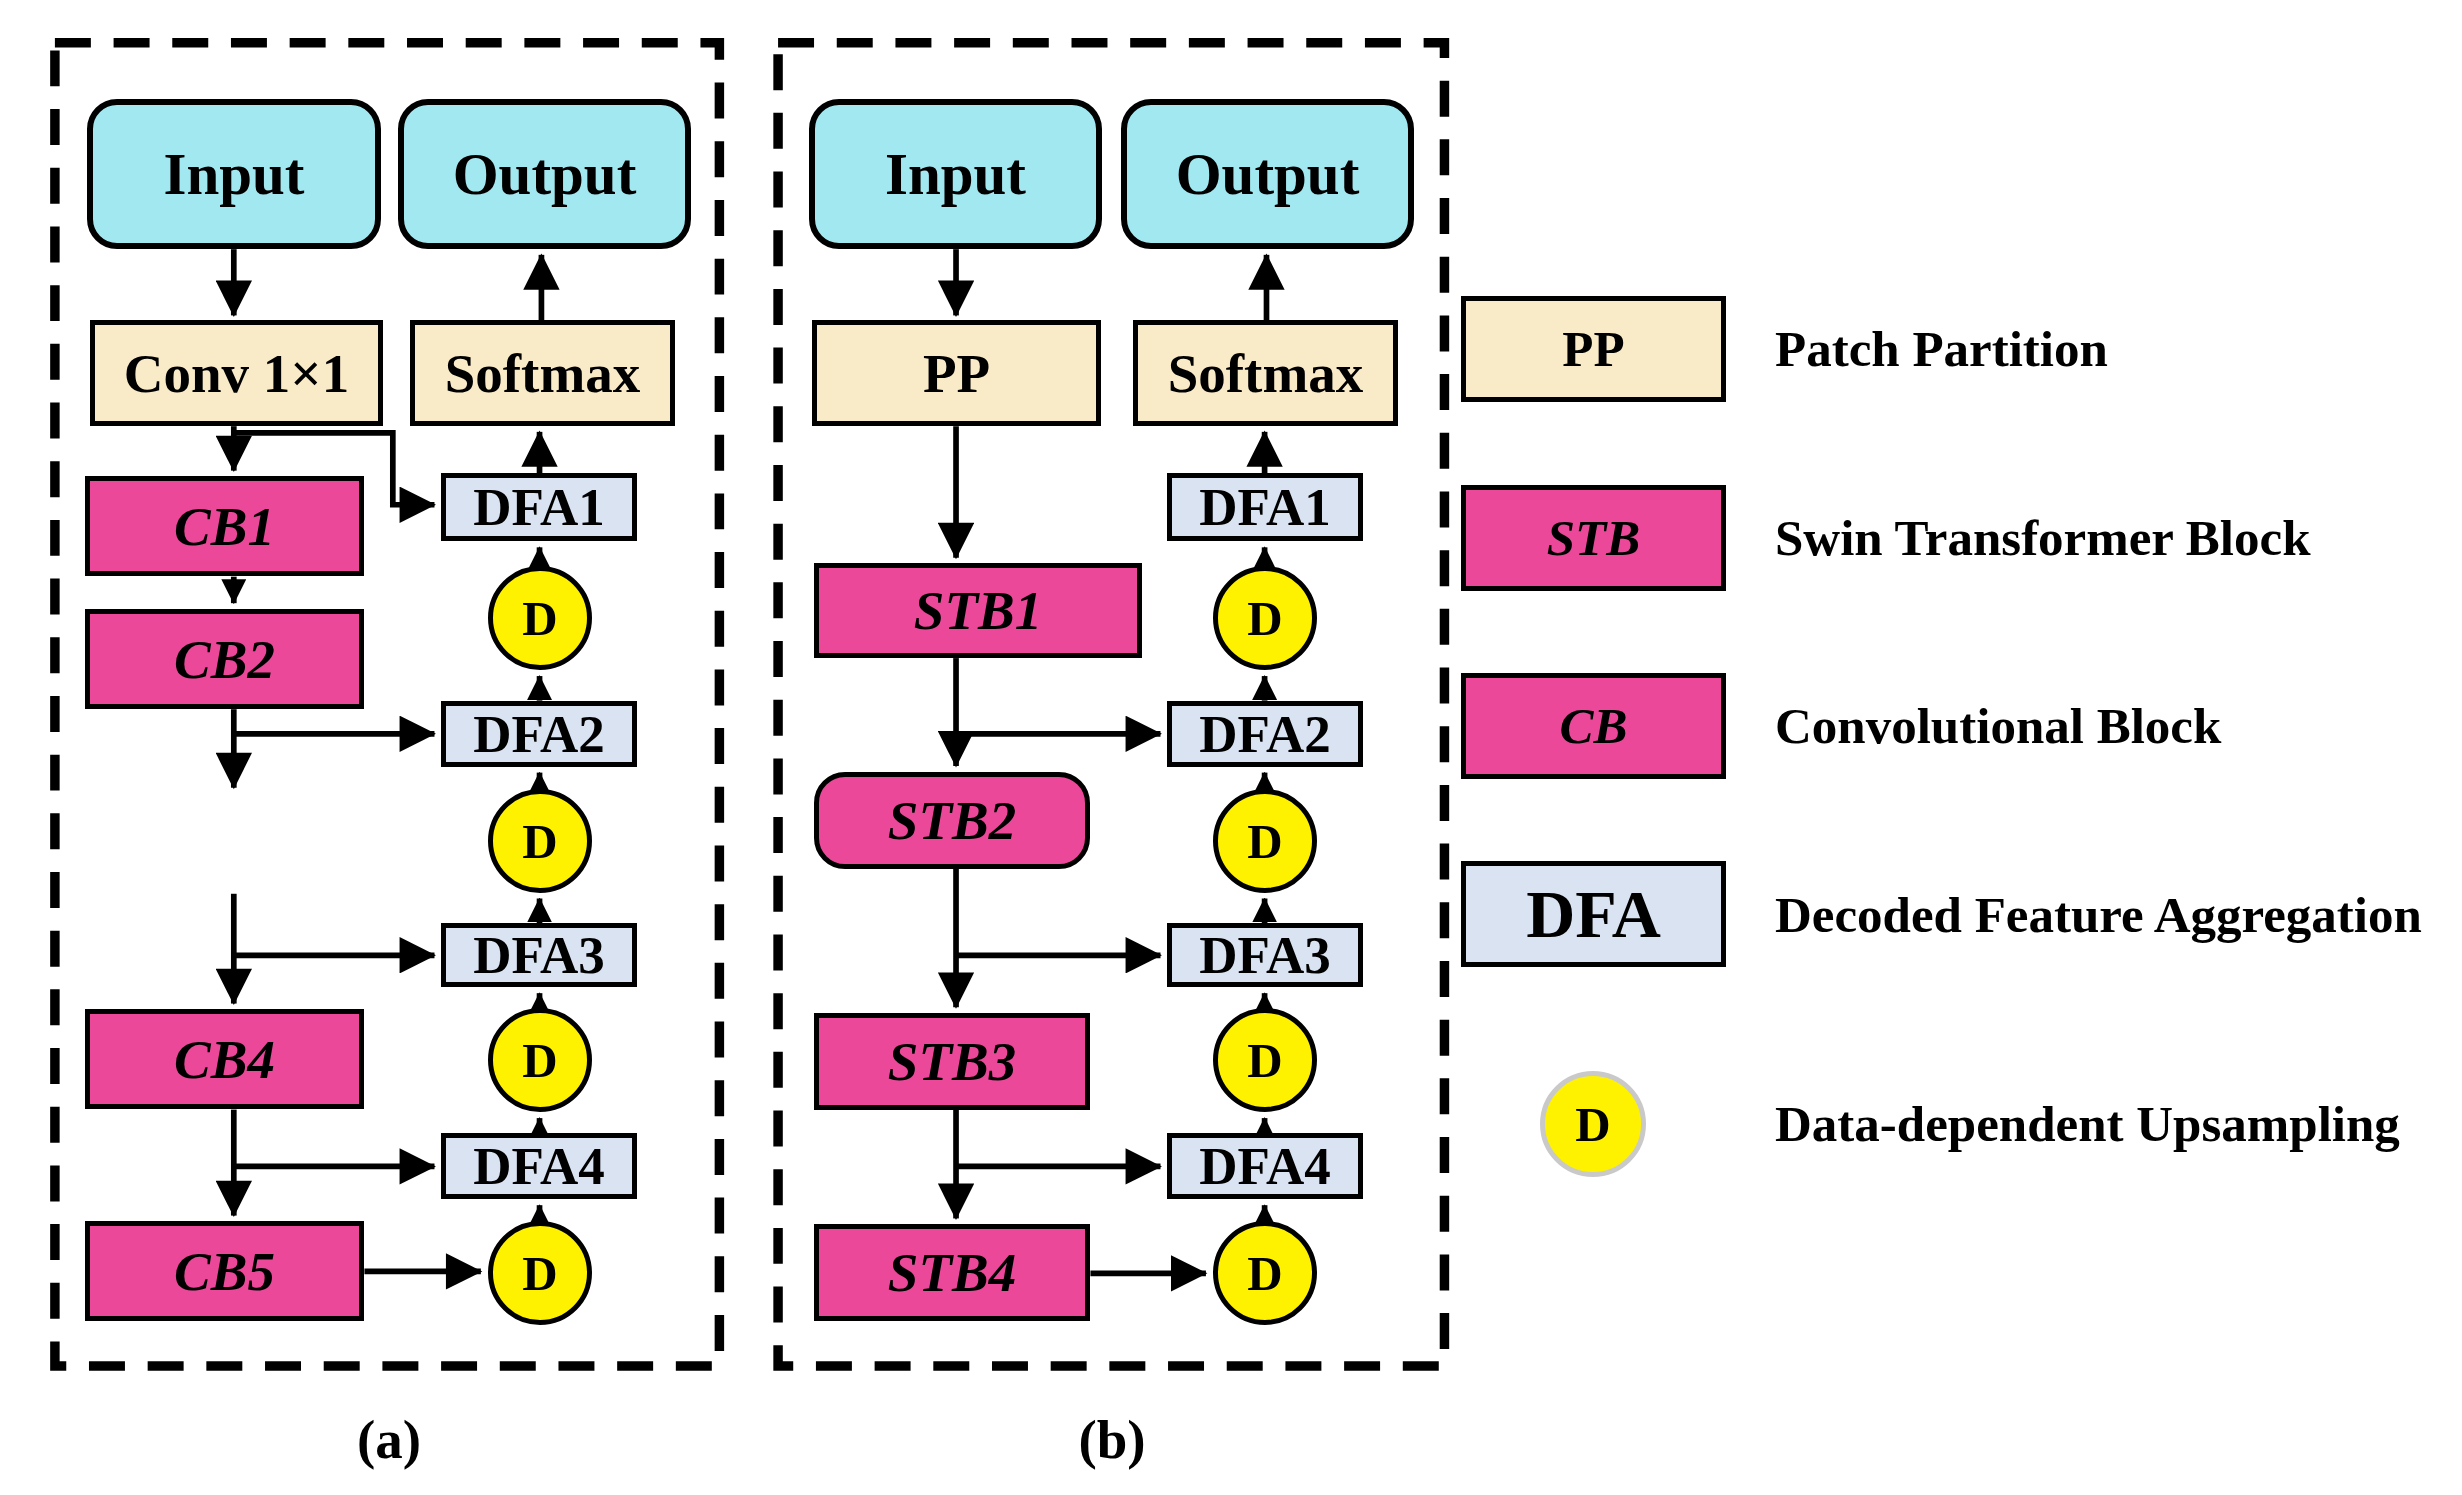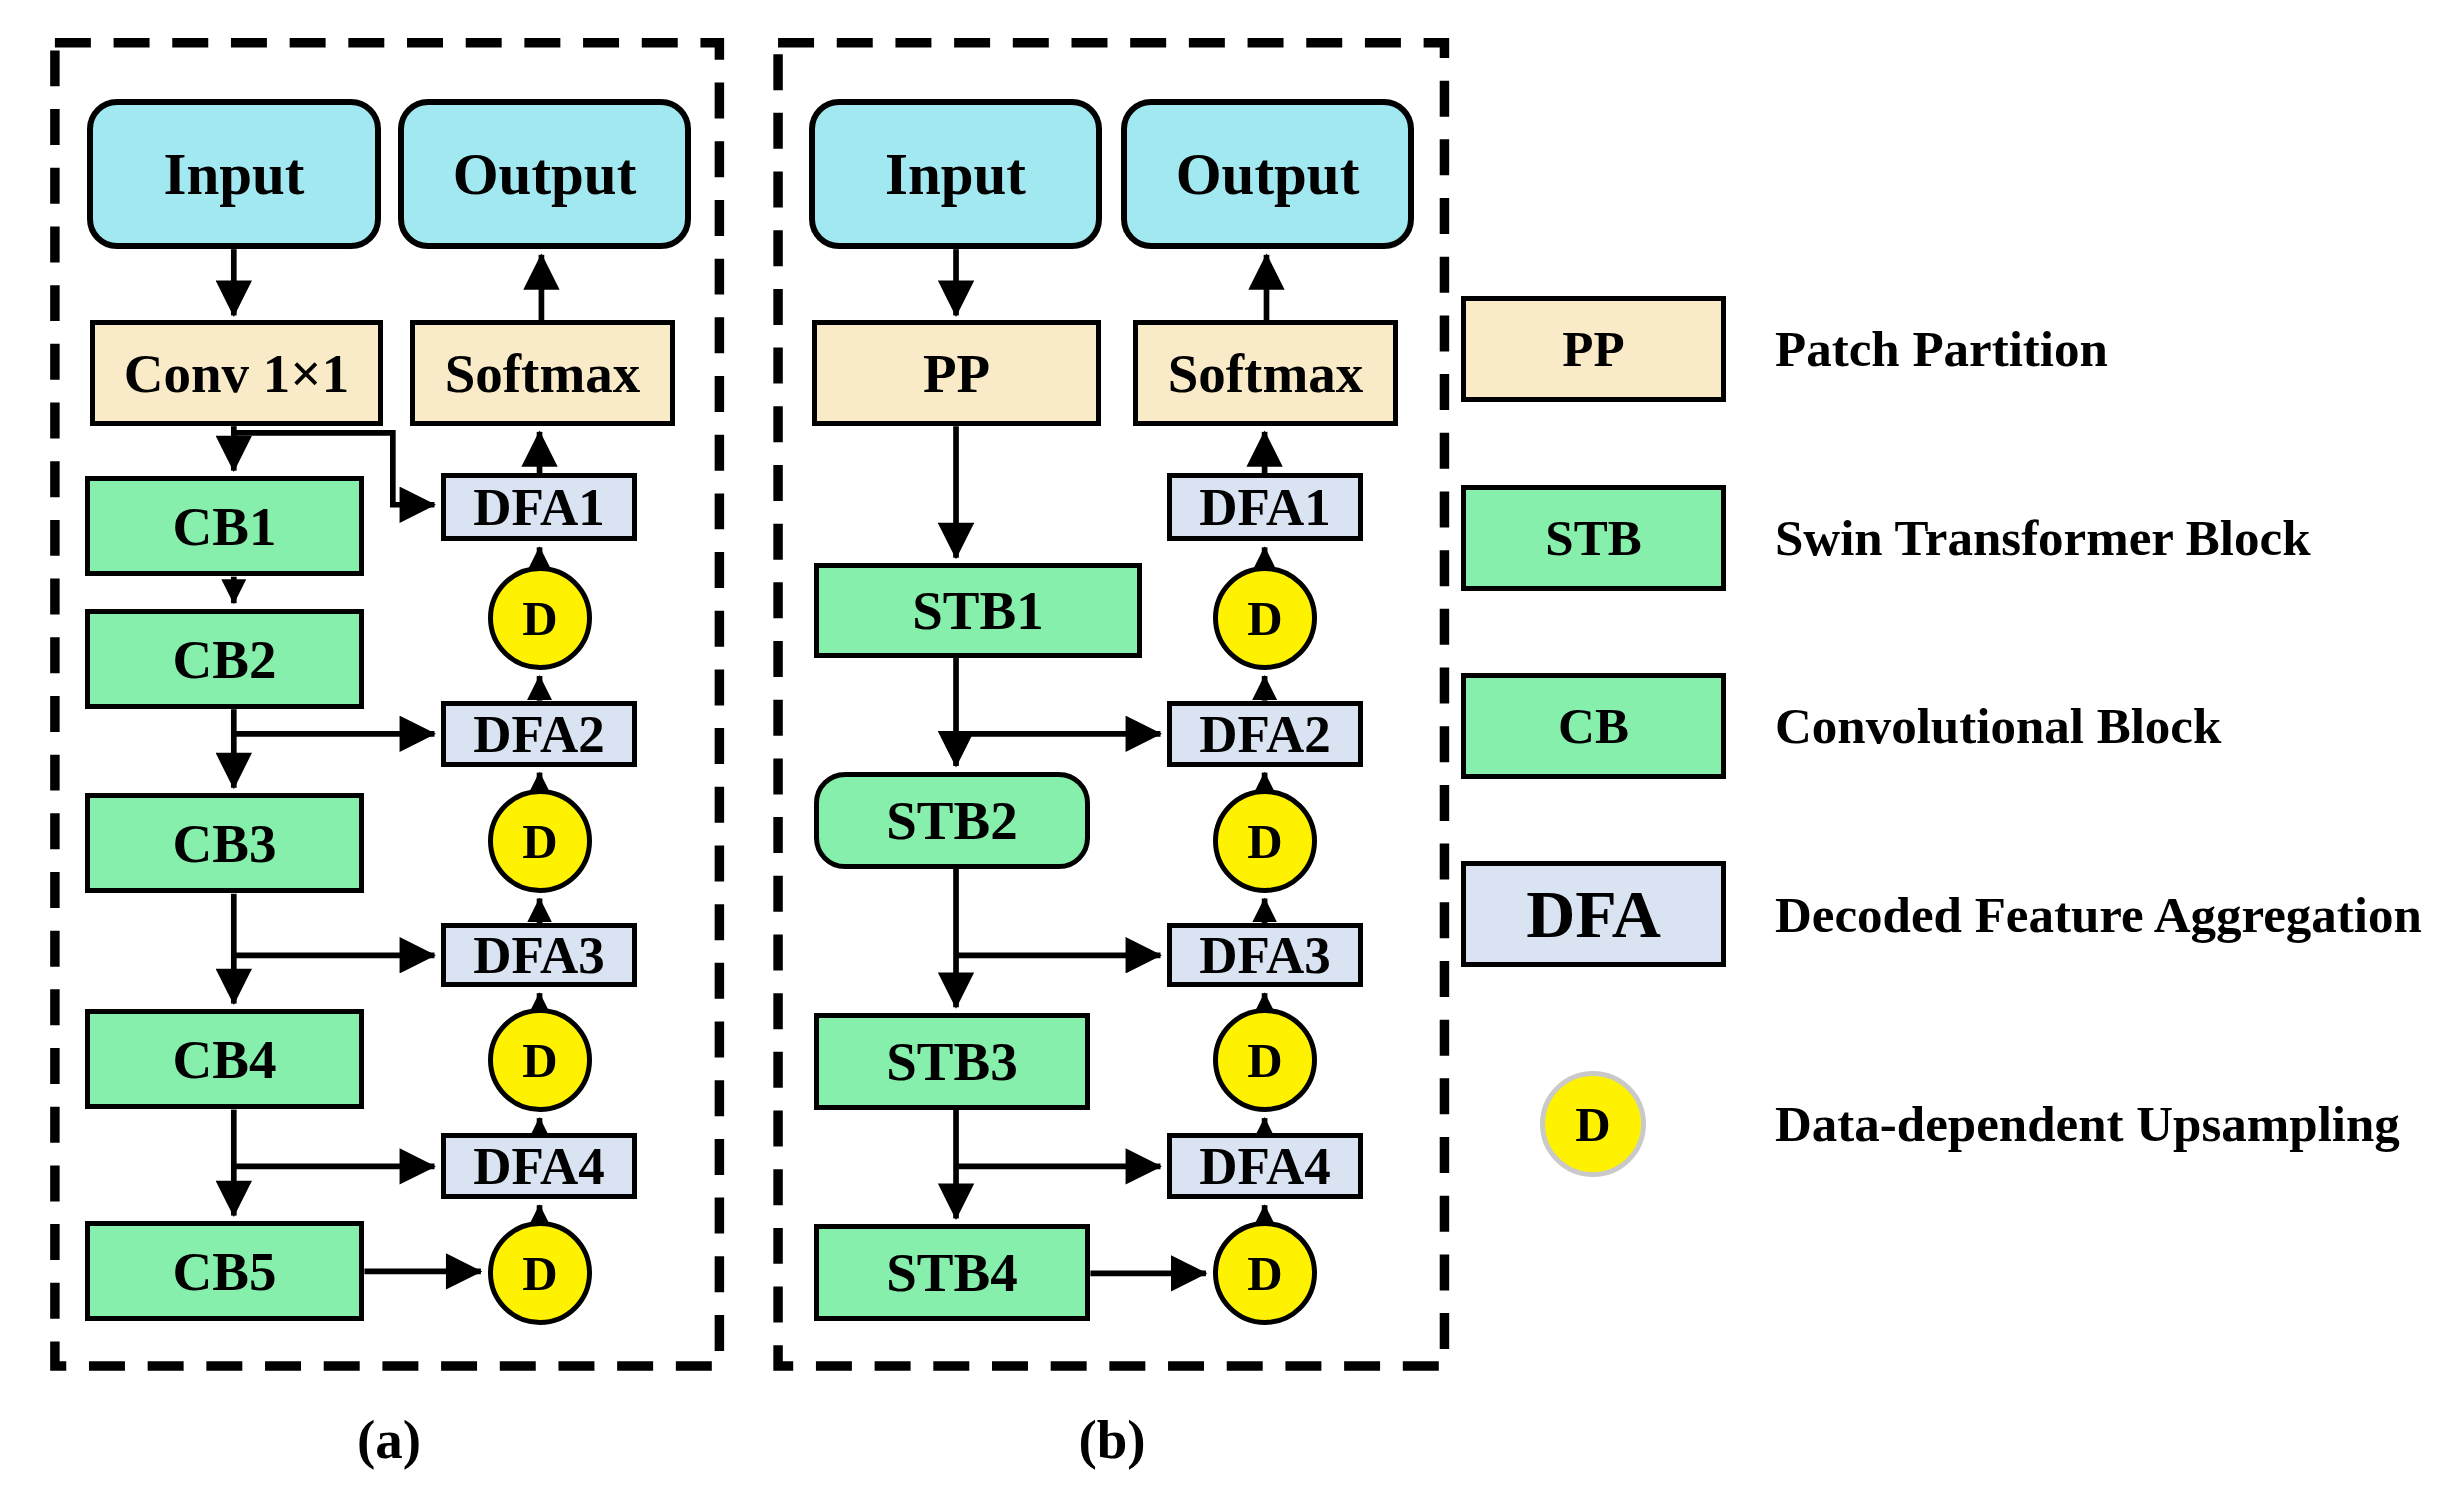--- a/index.html
+++ b/index.html
@@ -16,21 +16,21 @@
     position:absolute;
     display:flex; align-items:center; justify-content:center;
     box-sizing:border-box;
     font-family:"Liberation Serif", serif;
     font-weight:bold; color:#000;
     white-space:nowrap;
     line-height:1;
   }
   .io    { background:#A2E8F0; border:6.6px solid #000; border-radius:30px; font-size:59px; }
   .stem  { background:#FAEBC8; border:5.7px solid #000; font-size:55px; }
-  .enc   { background:#86efac; border:5.7px solid #000; font-size:55px; }
+  .enc   { background:#ec4899; border:5.7px solid #000; font-size:55px;font-style:italic; }
   .dfa   { background:#D9E3F2; border:5.7px solid #000; font-size:53px; }
   .dcirc { background:#FFF200; border:5.7px solid #000; border-radius:50%; font-size:49px; }
   .dcirc-legend { background:#FFF200; border:5.7px solid #C9C9C9; border-radius:50%; font-size:49px; }
   .cap   { font-size:55px; }
   .legend-label {
     position:absolute;
     display:flex; align-items:center;
     height:76px;
     font-family:"Liberation Serif", serif;
     font-weight:bold; font-size:51px; color:#000;
@@ -100,21 +100,20 @@
     </g>
   </svg>
 
   <div class="node io" style="left:87px;top:99px;width:294px;height:150px;">Input</div>
   <div class="node io" style="left:398px;top:99px;width:293px;height:150px;">Output</div>
   <div class="node stem" style="left:90px;top:320px;width:293px;height:106px;">Conv 1×1</div>
   <div class="node stem" style="left:410px;top:320px;width:265px;height:106px;">Softmax</div>
 
   <div class="node enc" style="left:85px;top:476px;width:279px;height:100px;">CB1</div>
   <div class="node enc" style="left:85px;top:609px;width:279px;height:100px;">CB2</div>
-  <div class="node enc" style="left:85px;top:793px;width:279px;height:100px;">CB3</div>
   <div class="node enc" style="left:85px;top:1009px;width:279px;height:100px;">CB4</div>
   <div class="node enc" style="left:85px;top:1221px;width:279px;height:100px;">CB5</div>
 
   <div class="node dfa" style="left:441px;top:473px;width:196px;height:68px;">DFA1</div>
   <div class="node dfa" style="left:441px;top:701px;width:196px;height:66px;">DFA2</div>
   <div class="node dfa" style="left:441px;top:923px;width:196px;height:64px;">DFA3</div>
   <div class="node dfa" style="left:441px;top:1133px;width:196px;height:66px;">DFA4</div>
 
   <div class="node dcirc" style="left:488px;top:566px;width:104px;height:104px;">D</div>
   <div class="node dcirc" style="left:488px;top:789px;width:104px;height:104px;">D</div>

